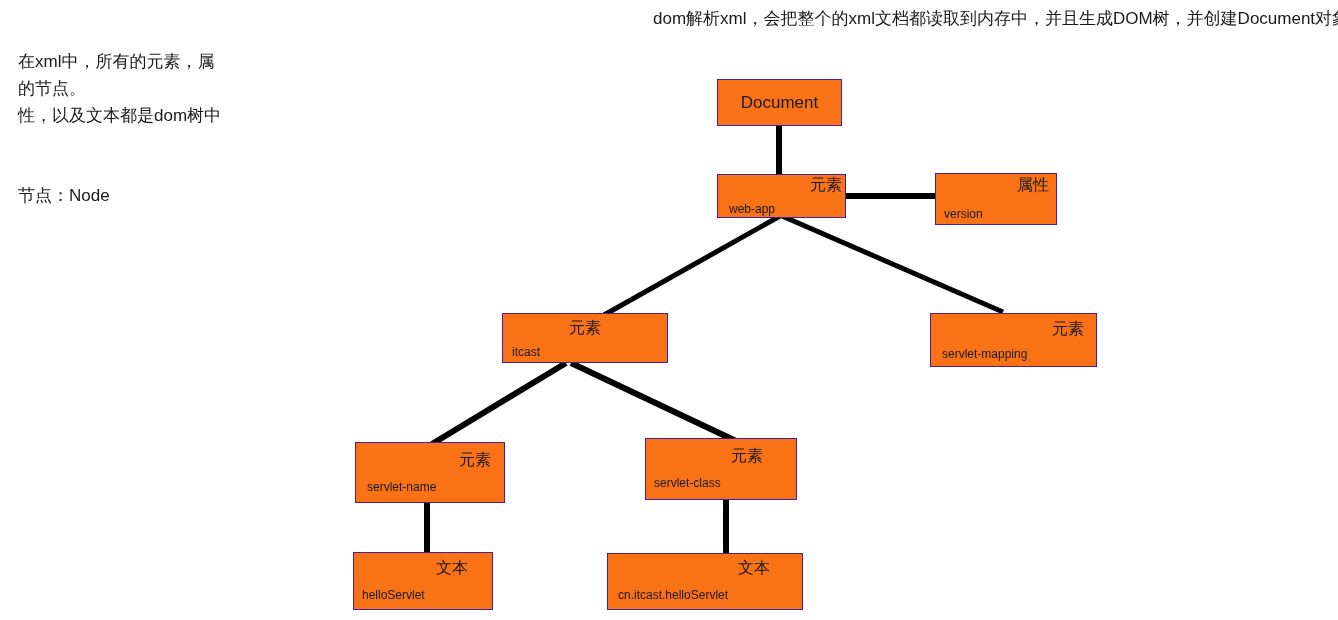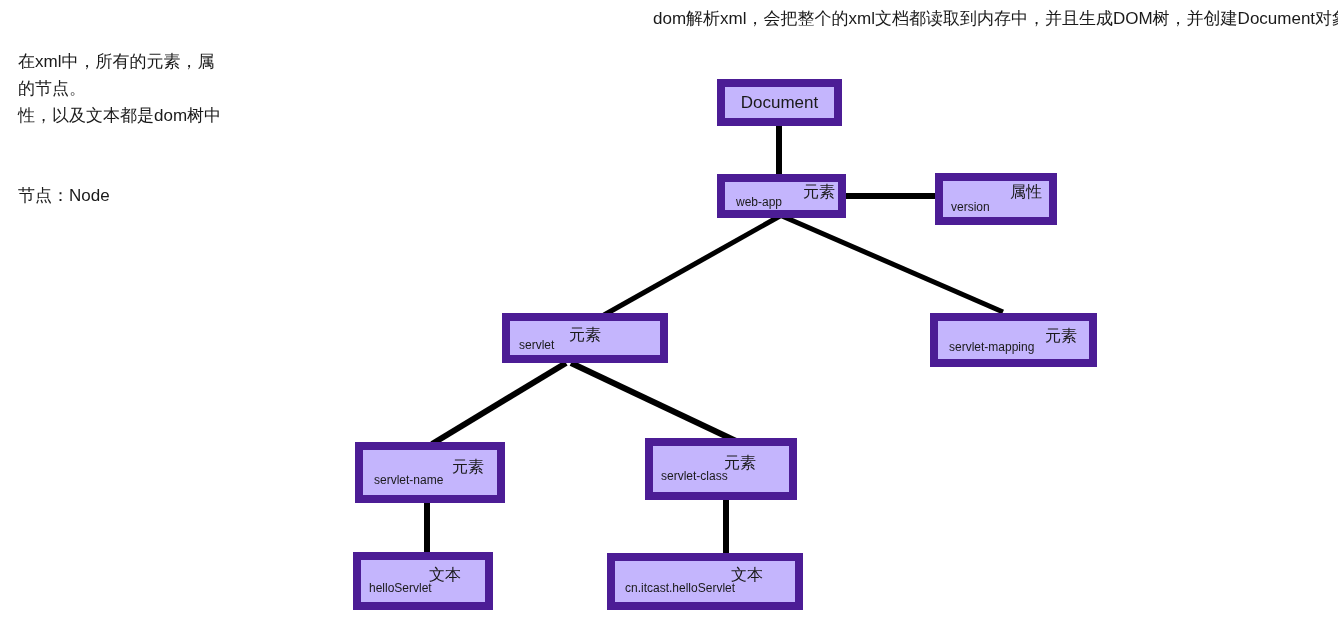--- a/index.html
+++ b/index.html
@@ -24,22 +24,22 @@
 
   svg.connectors {
     position: absolute;
     left: 0; top: 0;
     width: 1338px; height: 620px;
   }
   svg.connectors line { stroke: #000000; }
 
   .node {
     position: absolute;
-    border: 8px solid #4c1d95;
-    background: #c4b5fd;
+    border: 1px solid #4c1d95;
+    background: #f97316;
     box-sizing: border-box;
   }
   .type-label {
     position: absolute;
     font-size: 16px;
     white-space: nowrap;
   }
   .main-label {
     position: absolute;
     font-size: 12px;
@@ -118,21 +118,21 @@
     <span class="main-label">web-app</span>
   </div>
 
   <div class="node" id="n-version">
     <span class="type-label">属性</span>
     <span class="main-label">version</span>
   </div>
 
   <div class="node" id="n-servlet">
     <span class="type-label">元素</span>
-    <span class="main-label">servlet</span>
+    <span class="main-label">itcast</span>
   </div>
 
   <div class="node" id="n-servlet-mapping">
     <span class="type-label">元素</span>
     <span class="main-label">servlet-mapping</span>
   </div>
 
   <div class="node" id="n-servlet-name">
     <span class="type-label">元素</span>
     <span class="main-label">servlet-name</span>

